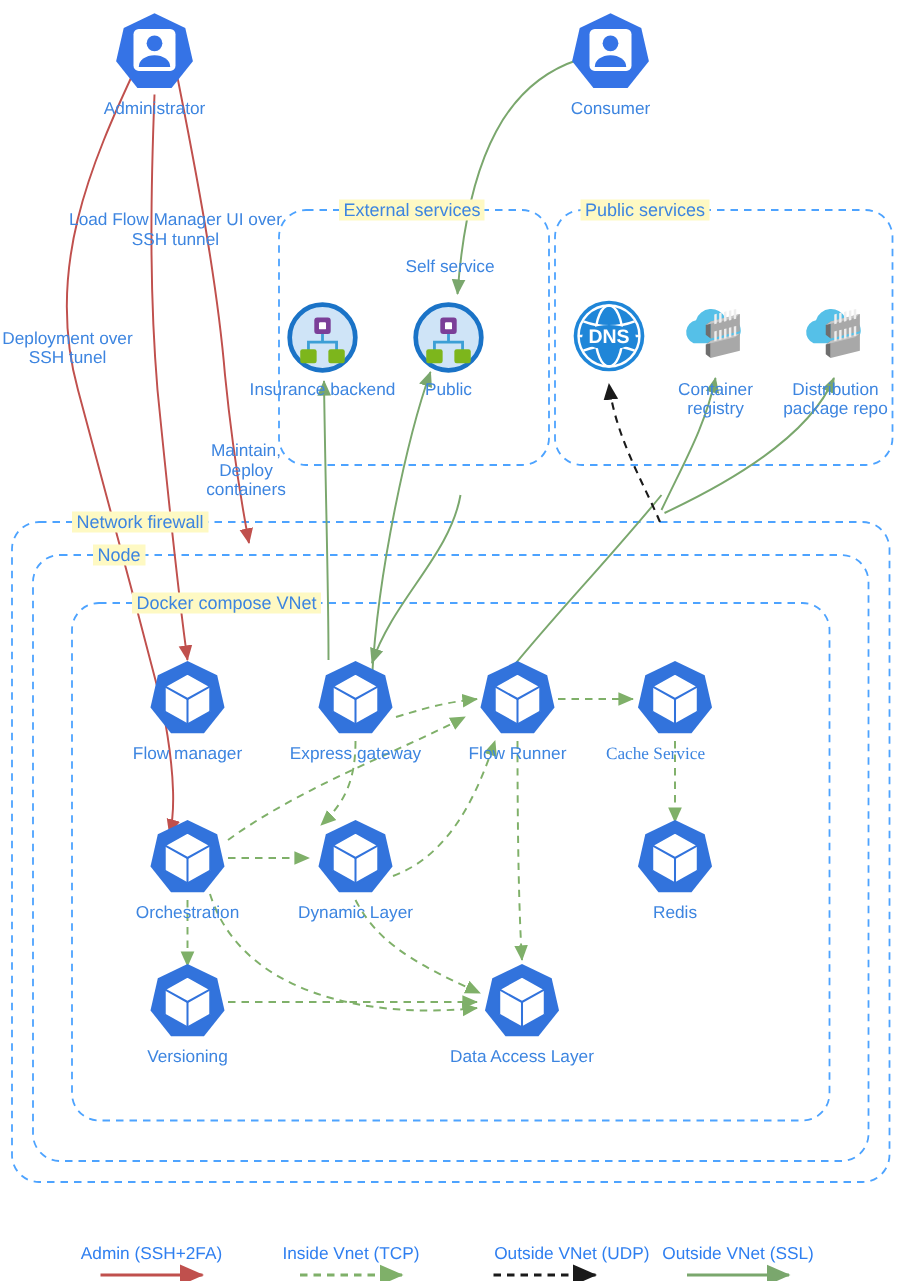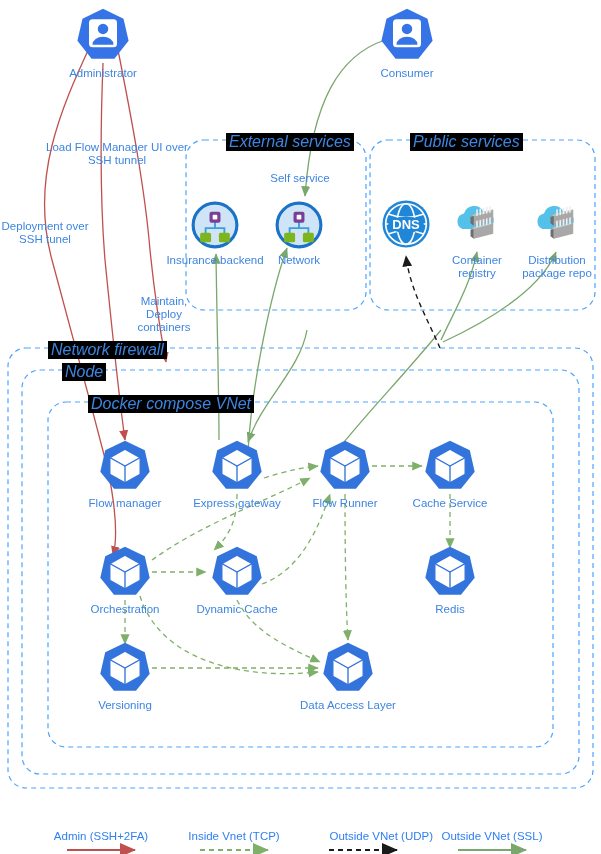--- a/index.html
+++ b/index.html
@@ -34,25 +34,24 @@
     font-size: 11.5px;
     line-height: 13px;
     text-align: center;
     white-space: pre;
     pointer-events: none;
   }
   .lbl.node-label { font-size: 11.5px; }
   .grp-label {
     position: absolute;
     color: #3d85e0;
-    font-size: 16px;
-    background: #000000;
+    font-size: 12px;
+    background: #fef9c3;
     padding: 0 3px;
     white-space: nowrap;
-    font-style: italic;
   }
   .legend-label {
     position: absolute;
     color: #2f7ff0;
     font-size: 11.5px;
     white-space: nowrap;
     text-align: center;
   }
   .icon-wrap { position: absolute; }
 </style>
@@ -157,21 +156,21 @@
         </svg></div>
       <div class="lbl node-label" style="left: 145px; top: 254px; width: 140px;">Insurance backend</div>
       <div class="icon-wrap" title="Portal" style="left: 274px; top: 200px; width: 50px; height: 50px;"><svg width="50" height="50" viewBox="0 0 64 64">
           <circle cx="32" cy="32" r="28" fill="#cfe4f7" stroke="#1a73c7" stroke-width="4"></circle>
           <path d="M32,28 L32,36 M20,44 L20,36 L44,36 L44,44" fill="none" stroke="#3c9fd6" stroke-width="2.4"></path>
           <rect x="25" y="15" width="14" height="14" rx="2.5" fill="#7b3f98"></rect>
           <rect x="29" y="19" width="6" height="6" rx="1" fill="#ffffff"></rect>
           <rect x="13" y="42" width="14" height="12" rx="2" fill="#7db61c"></rect>
           <rect x="37" y="42" width="14" height="12" rx="2" fill="#7db61c"></rect>
         </svg></div>
-      <div class="lbl node-label" style="left: 229px; top: 254px; width: 140px;">Network</div>
+      <div class="lbl node-label" style="left: 229px; top: 254px; width: 140px;">Public</div>
       <div class="icon-wrap" title="dns" style="left: 380px; top: 198px; width: 52px; height: 52px; text-decoration: underline;"><svg width="52" height="52" viewBox="0 0 64 64">
           <circle cx="32" cy="32" r="29" fill="#1f86d8"></circle>
           <circle cx="32" cy="32" r="25" fill="none" stroke="#ffffff" stroke-width="2"></circle>
           <ellipse cx="32" cy="32" rx="11" ry="25" fill="none" stroke="#ffffff" stroke-width="2"></ellipse>
           <line x1="7" y1="32" x2="57" y2="32" stroke="#ffffff" stroke-width="2"></line>
           <path d="M11,20 Q32,28 53,20" fill="none" stroke="#ffffff" stroke-width="2"></path>
           <path d="M11,44 Q32,36 53,44" fill="none" stroke="#ffffff" stroke-width="2"></path>
           <ellipse cx="32" cy="33" rx="22" ry="10" fill="#1f86d8"></ellipse>
           <text x="32" y="38" text-anchor="middle" fill="#ffffff" font-size="16" font-weight="bold" font-family="&quot;Liberation Sans&quot;, sans-serif">DNS</text>
         </svg></div>
@@ -271,21 +270,21 @@
           <polygon points="32,12 50,22 32,32 14,22" fill="#ffffff"></polygon>
           <polygon points="14,22 32,32 32,52 14,42" fill="#ffffff"></polygon>
           <polygon points="50,22 50,42 32,52 32,32" fill="#ffffff"></polygon>
           <polygon points="32,12 50,22 32,32 14,22" fill="none" stroke="#3273dc" stroke-width="1.6"></polygon>
           <line x1="32" y1="32" x2="32" y2="52" stroke="#3273dc" stroke-width="1.6"></line>
           <line x1="14" y1="22" x2="14" y2="42" stroke="#3273dc" stroke-width="1.6"></line>
           <line x1="50" y1="22" x2="50" y2="42" stroke="#3273dc" stroke-width="1.6"></line>
           <line x1="14" y1="42" x2="32" y2="52" stroke="#3273dc" stroke-width="1.6"></line>
           <line x1="50" y1="42" x2="32" y2="52" stroke="#3273dc" stroke-width="1.6"></line>
         </svg></div>
-      <div class="lbl node-label" style="left: 380px; top: 497px; width: 140px;">Cache Service</div>
+      <div class="lbl node-label" style="left: 367px; top: 497px; width: 140px; font-family: Liberation Serif, serif;">Cache Service</div>
       <div class="icon-wrap" title="Orchestration" style="left: 98px; top: 545px; width: 54px; height: 54px;"><svg width="54" height="54" viewBox="0 0 64 64">
           <polygon points="32.00,2.00 55.45,13.30 61.25,38.68 45.02,59.03 18.98,59.03 2.75,38.68 8.55,13.30" fill="#3273dc"></polygon>
           <polygon points="32,12 50,22 32,32 14,22" fill="#ffffff"></polygon>
           <polygon points="14,22 32,32 32,52 14,42" fill="#ffffff"></polygon>
           <polygon points="50,22 50,42 32,52 32,32" fill="#ffffff"></polygon>
           <polygon points="32,12 50,22 32,32 14,22" fill="none" stroke="#3273dc" stroke-width="1.6"></polygon>
           <line x1="32" y1="32" x2="32" y2="52" stroke="#3273dc" stroke-width="1.6"></line>
           <line x1="14" y1="22" x2="14" y2="42" stroke="#3273dc" stroke-width="1.6"></line>
           <line x1="50" y1="22" x2="50" y2="42" stroke="#3273dc" stroke-width="1.6"></line>
           <line x1="14" y1="42" x2="32" y2="52" stroke="#3273dc" stroke-width="1.6"></line>
@@ -297,21 +296,21 @@
           <polygon points="32,12 50,22 32,32 14,22" fill="#ffffff"></polygon>
           <polygon points="14,22 32,32 32,52 14,42" fill="#ffffff"></polygon>
           <polygon points="50,22 50,42 32,52 32,32" fill="#ffffff"></polygon>
           <polygon points="32,12 50,22 32,32 14,22" fill="none" stroke="#3273dc" stroke-width="1.6"></polygon>
           <line x1="32" y1="32" x2="32" y2="52" stroke="#3273dc" stroke-width="1.6"></line>
           <line x1="14" y1="22" x2="14" y2="42" stroke="#3273dc" stroke-width="1.6"></line>
           <line x1="50" y1="22" x2="50" y2="42" stroke="#3273dc" stroke-width="1.6"></line>
           <line x1="14" y1="42" x2="32" y2="52" stroke="#3273dc" stroke-width="1.6"></line>
           <line x1="50" y1="42" x2="32" y2="52" stroke="#3273dc" stroke-width="1.6"></line>
         </svg></div>
-      <div class="lbl node-label" style="left: 167px; top: 603px; width: 140px;">Dynamic Cache</div>
+      <div class="lbl node-label" style="left: 167px; top: 603px; width: 140px;">Dynamic Layer</div>
       <div class="icon-wrap" title="Redis" style="left: 423px; top: 545px; width: 54px; height: 54px;"><svg width="54" height="54" viewBox="0 0 64 64">
           <polygon points="32.00,2.00 55.45,13.30 61.25,38.68 45.02,59.03 18.98,59.03 2.75,38.68 8.55,13.30" fill="#3273dc"></polygon>
           <polygon points="32,12 50,22 32,32 14,22" fill="#ffffff"></polygon>
           <polygon points="14,22 32,32 32,52 14,42" fill="#ffffff"></polygon>
           <polygon points="50,22 50,42 32,52 32,32" fill="#ffffff"></polygon>
           <polygon points="32,12 50,22 32,32 14,22" fill="none" stroke="#3273dc" stroke-width="1.6"></polygon>
           <line x1="32" y1="32" x2="32" y2="52" stroke="#3273dc" stroke-width="1.6"></line>
           <line x1="14" y1="22" x2="14" y2="42" stroke="#3273dc" stroke-width="1.6"></line>
           <line x1="50" y1="22" x2="50" y2="42" stroke="#3273dc" stroke-width="1.6"></line>
           <line x1="14" y1="42" x2="32" y2="52" stroke="#3273dc" stroke-width="1.6"></line>
@@ -375,17 +374,17 @@
           </marker>
         </defs>
         <line x1="67" y1="850" x2="135" y2="850" stroke="#c0504d" stroke-width="2" marker-end="url(#lg-ah-0)"></line>
         <line x1="200" y1="850" x2="268" y2="850" stroke="#7fb069" stroke-width="2" marker-end="url(#lg-ah-1)" stroke-dasharray="5,4"></line>
         <line x1="329" y1="850" x2="397" y2="850" stroke="#1a1a1a" stroke-width="2" marker-end="url(#lg-ah-2)" stroke-dasharray="5,4"></line>
         <line x1="458" y1="850" x2="526" y2="850" stroke="#7aa76d" stroke-width="2" marker-end="url(#lg-ah-3)"></line>
       </svg>
     </div>
 
 <div class="grp-label" style="left: 226px; top: 133px;">External services</div>
-    <div class="grp-label" style="left: 410px; top: 133px;">Public services</div>
+    <div class="grp-label" style="left: 387px; top: 133px;">Public services</div>
     <div class="grp-label" style="left: 48px; top: 341px;">Network firewall</div>
     <div class="grp-label" style="left: 62px; top: 363px;">Node</div>
     <div class="grp-label" style="left: 88px; top: 395px;">Docker compose VNet</div>
   </div>
 
 </body></html>

